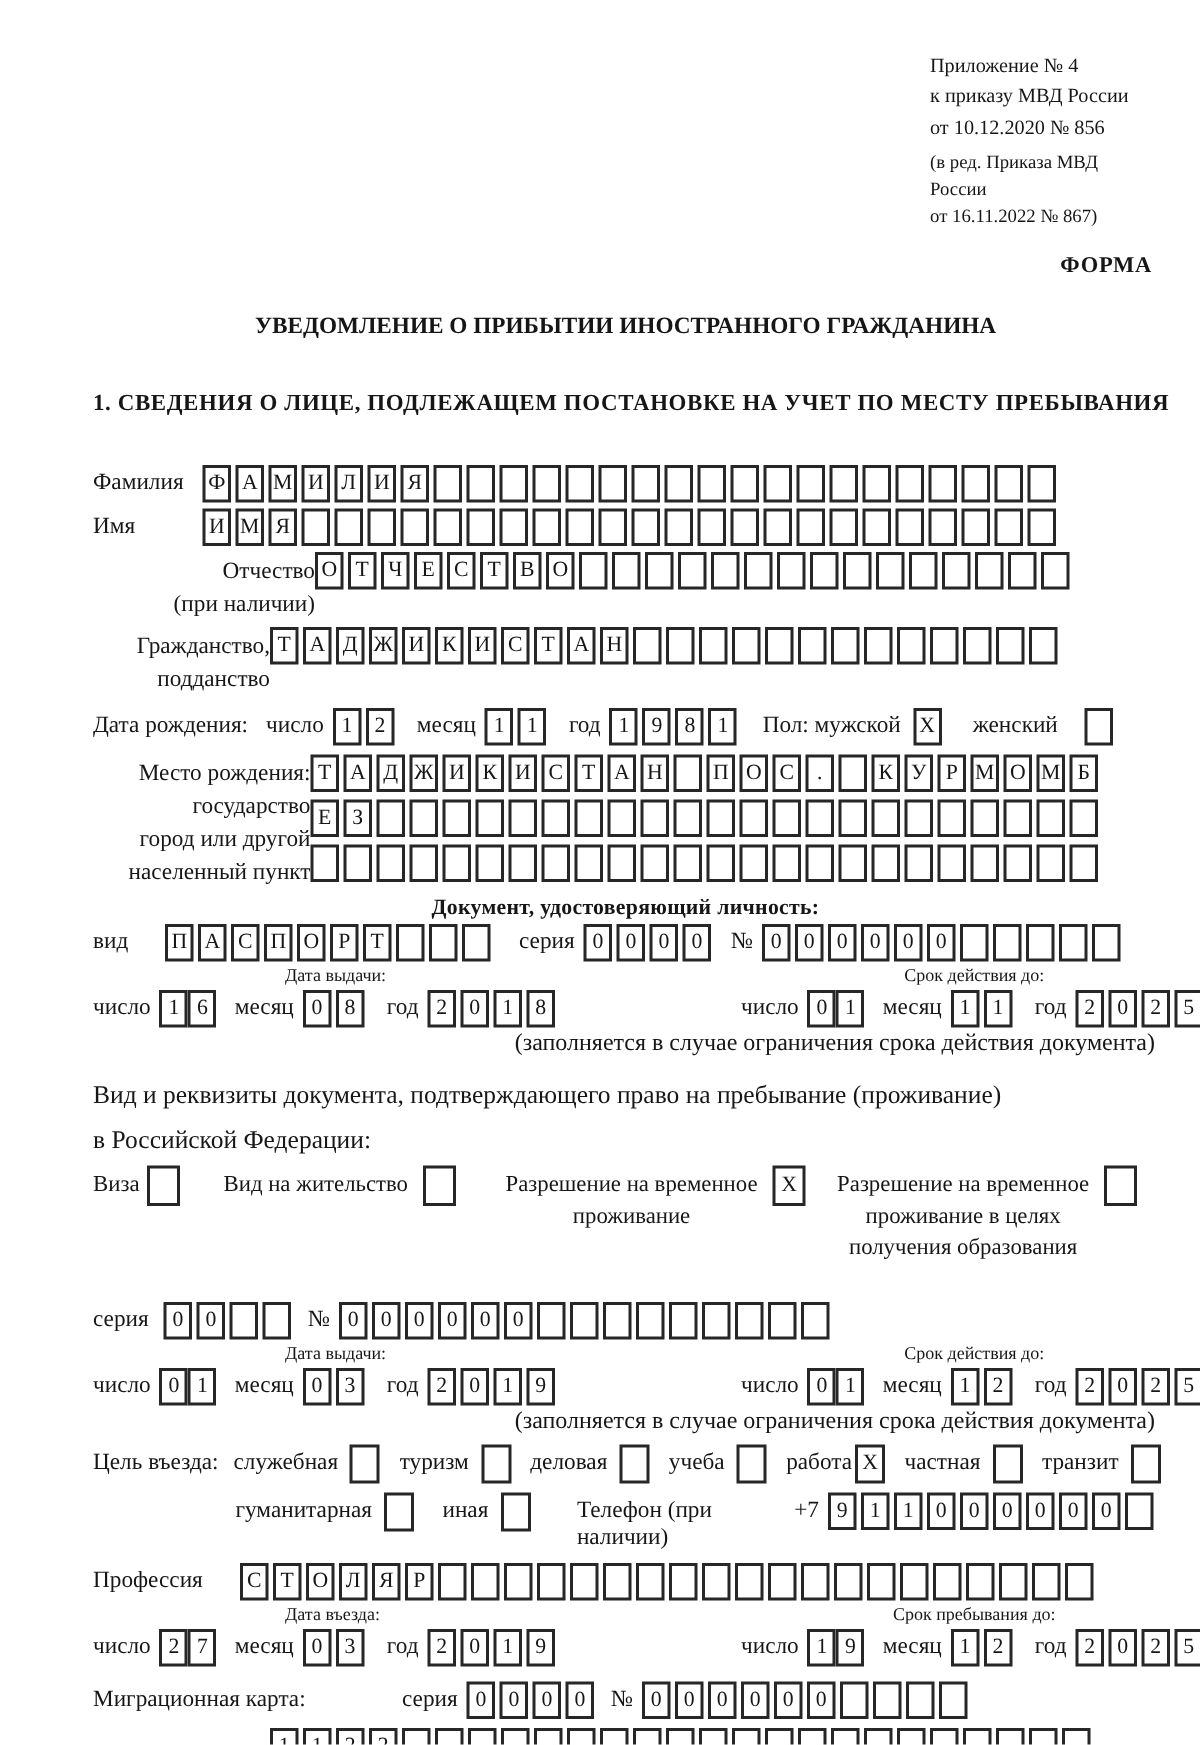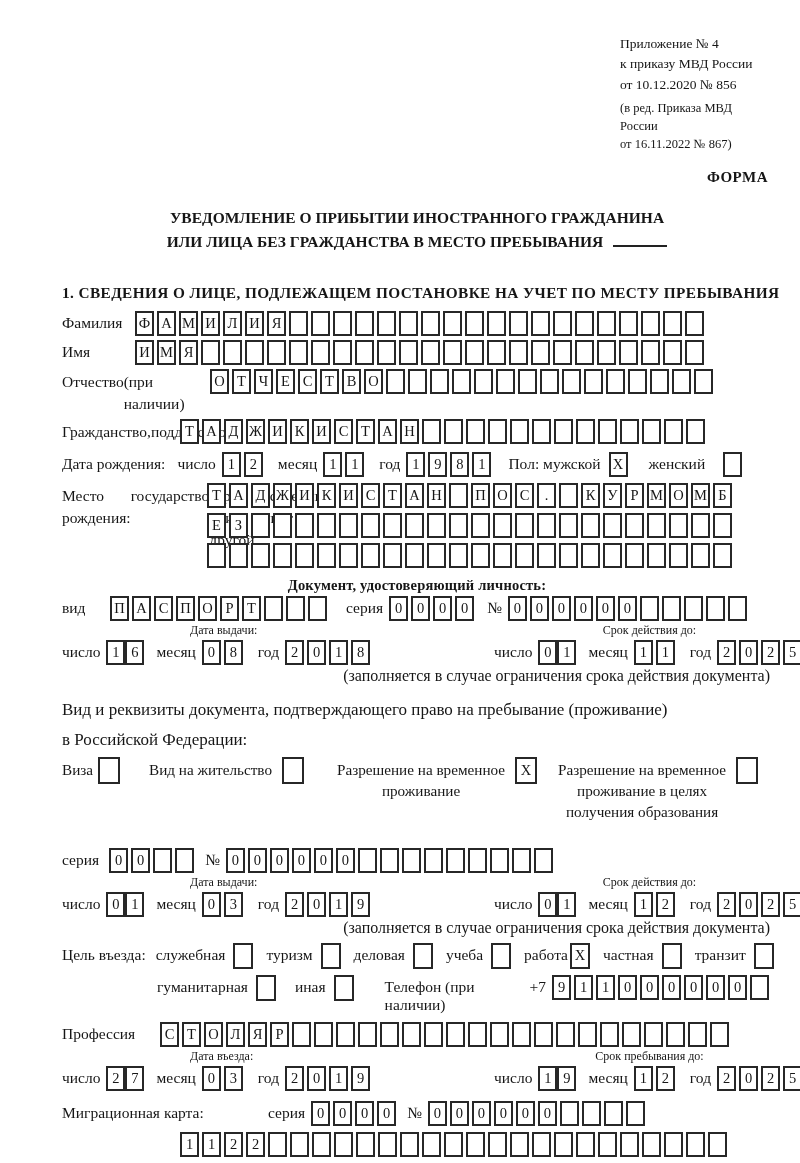--- a/index.html
+++ b/index.html
@@ -16,30 +16,30 @@
   .forma{margin-top:16px;text-align:right;font-weight:bold;font-size:15px;padding-right:4px;letter-spacing:.5px;}
 
   
   .title{margin-top:20px;text-align:center;font-weight:bold;font-size:15.5px;line-height:1.55;}
   .t-underline{display:inline-block;width:54px;border-bottom:2px solid #222;margin-left:10px;vertical-align:baseline;}
   .sec-head{margin-top:30px;font-weight:bold;font-size:15.3px;letter-spacing:.4px;white-space:nowrap;}
 
   
   .row{display:flex;align-items:flex-start;}
   .lbl{flex:none;font-size:15.5px;padding-top:3px;}
-  .stack{display:flex;flex:none;font-size:15.5px;line-height:22px;padding-top:2px;}
+  .stack{display:flex;flex-direction:column;flex:none;font-size:15.5px;line-height:22px;padding-top:2px;align-items:flex-end;}
   .w73{width:73px}.w98{width:98px}.w118{width:118px}.w145{width:145px}.w148{width:148px}.w170{width:170px}
   .cells{display:flex;flex:none;}
   .cell{
     flex:none;box-sizing:border-box;width:21px;height:25px;border:2px solid #272727;margin-right:3px;
     display:inline-flex;align-items:center;justify-content:center;
     font-size:14.5px;line-height:1;background:#fff;
   }
   .cell{width:19px;}
-  .mt2{margin-top:2px}.mt4{margin-top:4px}.mt6{margin-top:6px}.mt8{margin-top:8px}.mt10{margin-top:10px}.mt24{margin-top:9px}
+  .mt2{margin-top:2px}.mt4{margin-top:4px}.mt6{margin-top:6px}.mt8{margin-top:8px}.mt10{margin-top:10px}.mt24{margin-top:32px}
 
   .boxcol{display:flex;flex-direction:column;}
   .boxcol .cells{margin-bottom:5px;}
 
   .dword{flex:none;font-size:15.5px;margin:3px 6px 0 12px;}
   .dword.first{margin-left:0;}
   .dgroup{display:flex;align-items:flex-start;}
 
   .doc-head{margin-top:4px;text-align:center;font-weight:bold;font-size:14.5px;letter-spacing:.2px;}
 
@@ -81,23 +81,20 @@
     <div>от 10.12.2020 № 856</div>
     <div class="ed">
       <div>(в ред. Приказа МВД России</div>
       <div>от 16.11.2022 № 867)</div>
     </div>
   </div>
   <div class="forma">ФОРМА</div>
 
   <div class="title">
     <div>УВЕДОМЛЕНИЕ О ПРИБЫТИИ ИНОСТРАННОГО ГРАЖДАНИНА</div>
-    <div>
-      <span>ИЛИ ЛИЦА БЕЗ ГРАЖДАНСТВА В МЕСТО ПРЕБЫВАНИЯ</span><span class="t-underline"></span>
-    </div>
   </div>
 
   <div class="sec-head">1. СВЕДЕНИЯ О ЛИЦЕ, ПОДЛЕЖАЩЕМ ПОСТАНОВКЕ НА УЧЕТ ПО МЕСТУ ПРЕБЫВАНИЯ</div>
 
   <div class="row mt24">
     <span class="lbl w73">Фамилия</span>
     <span class="cells">
         <span class="cell">Ф</span>
         <span class="cell">А</span>
         <span class="cell">М</span>

